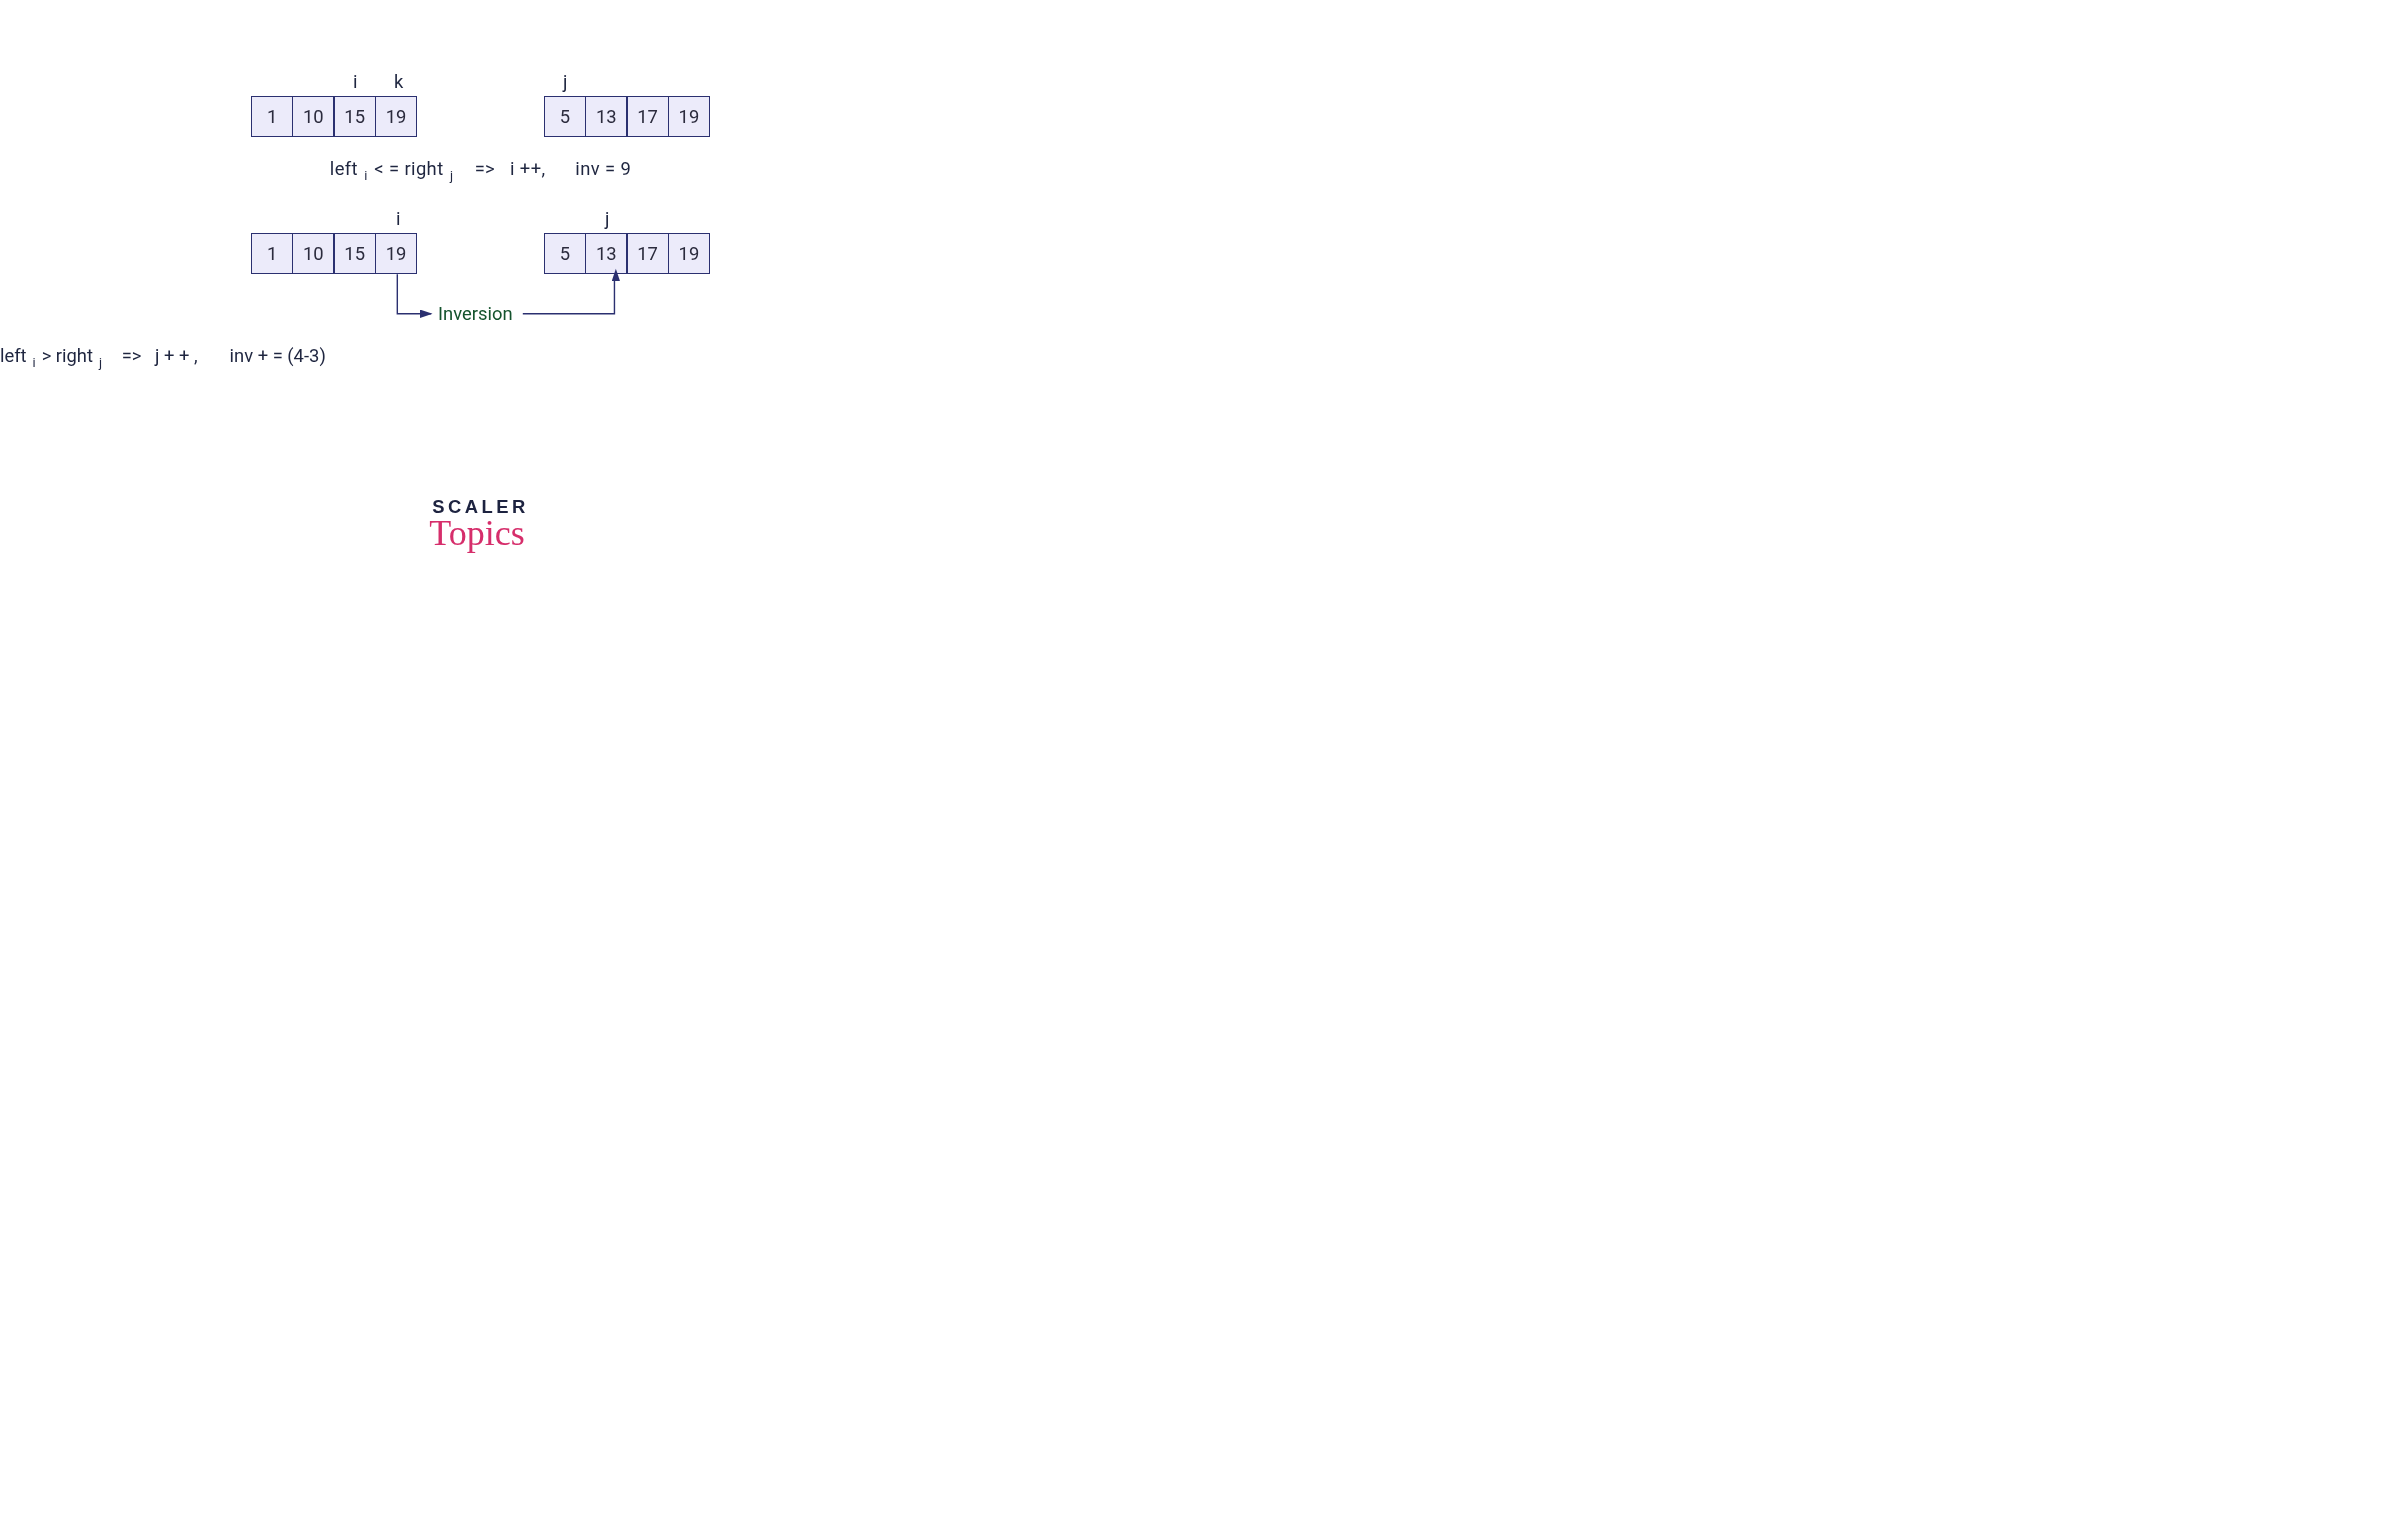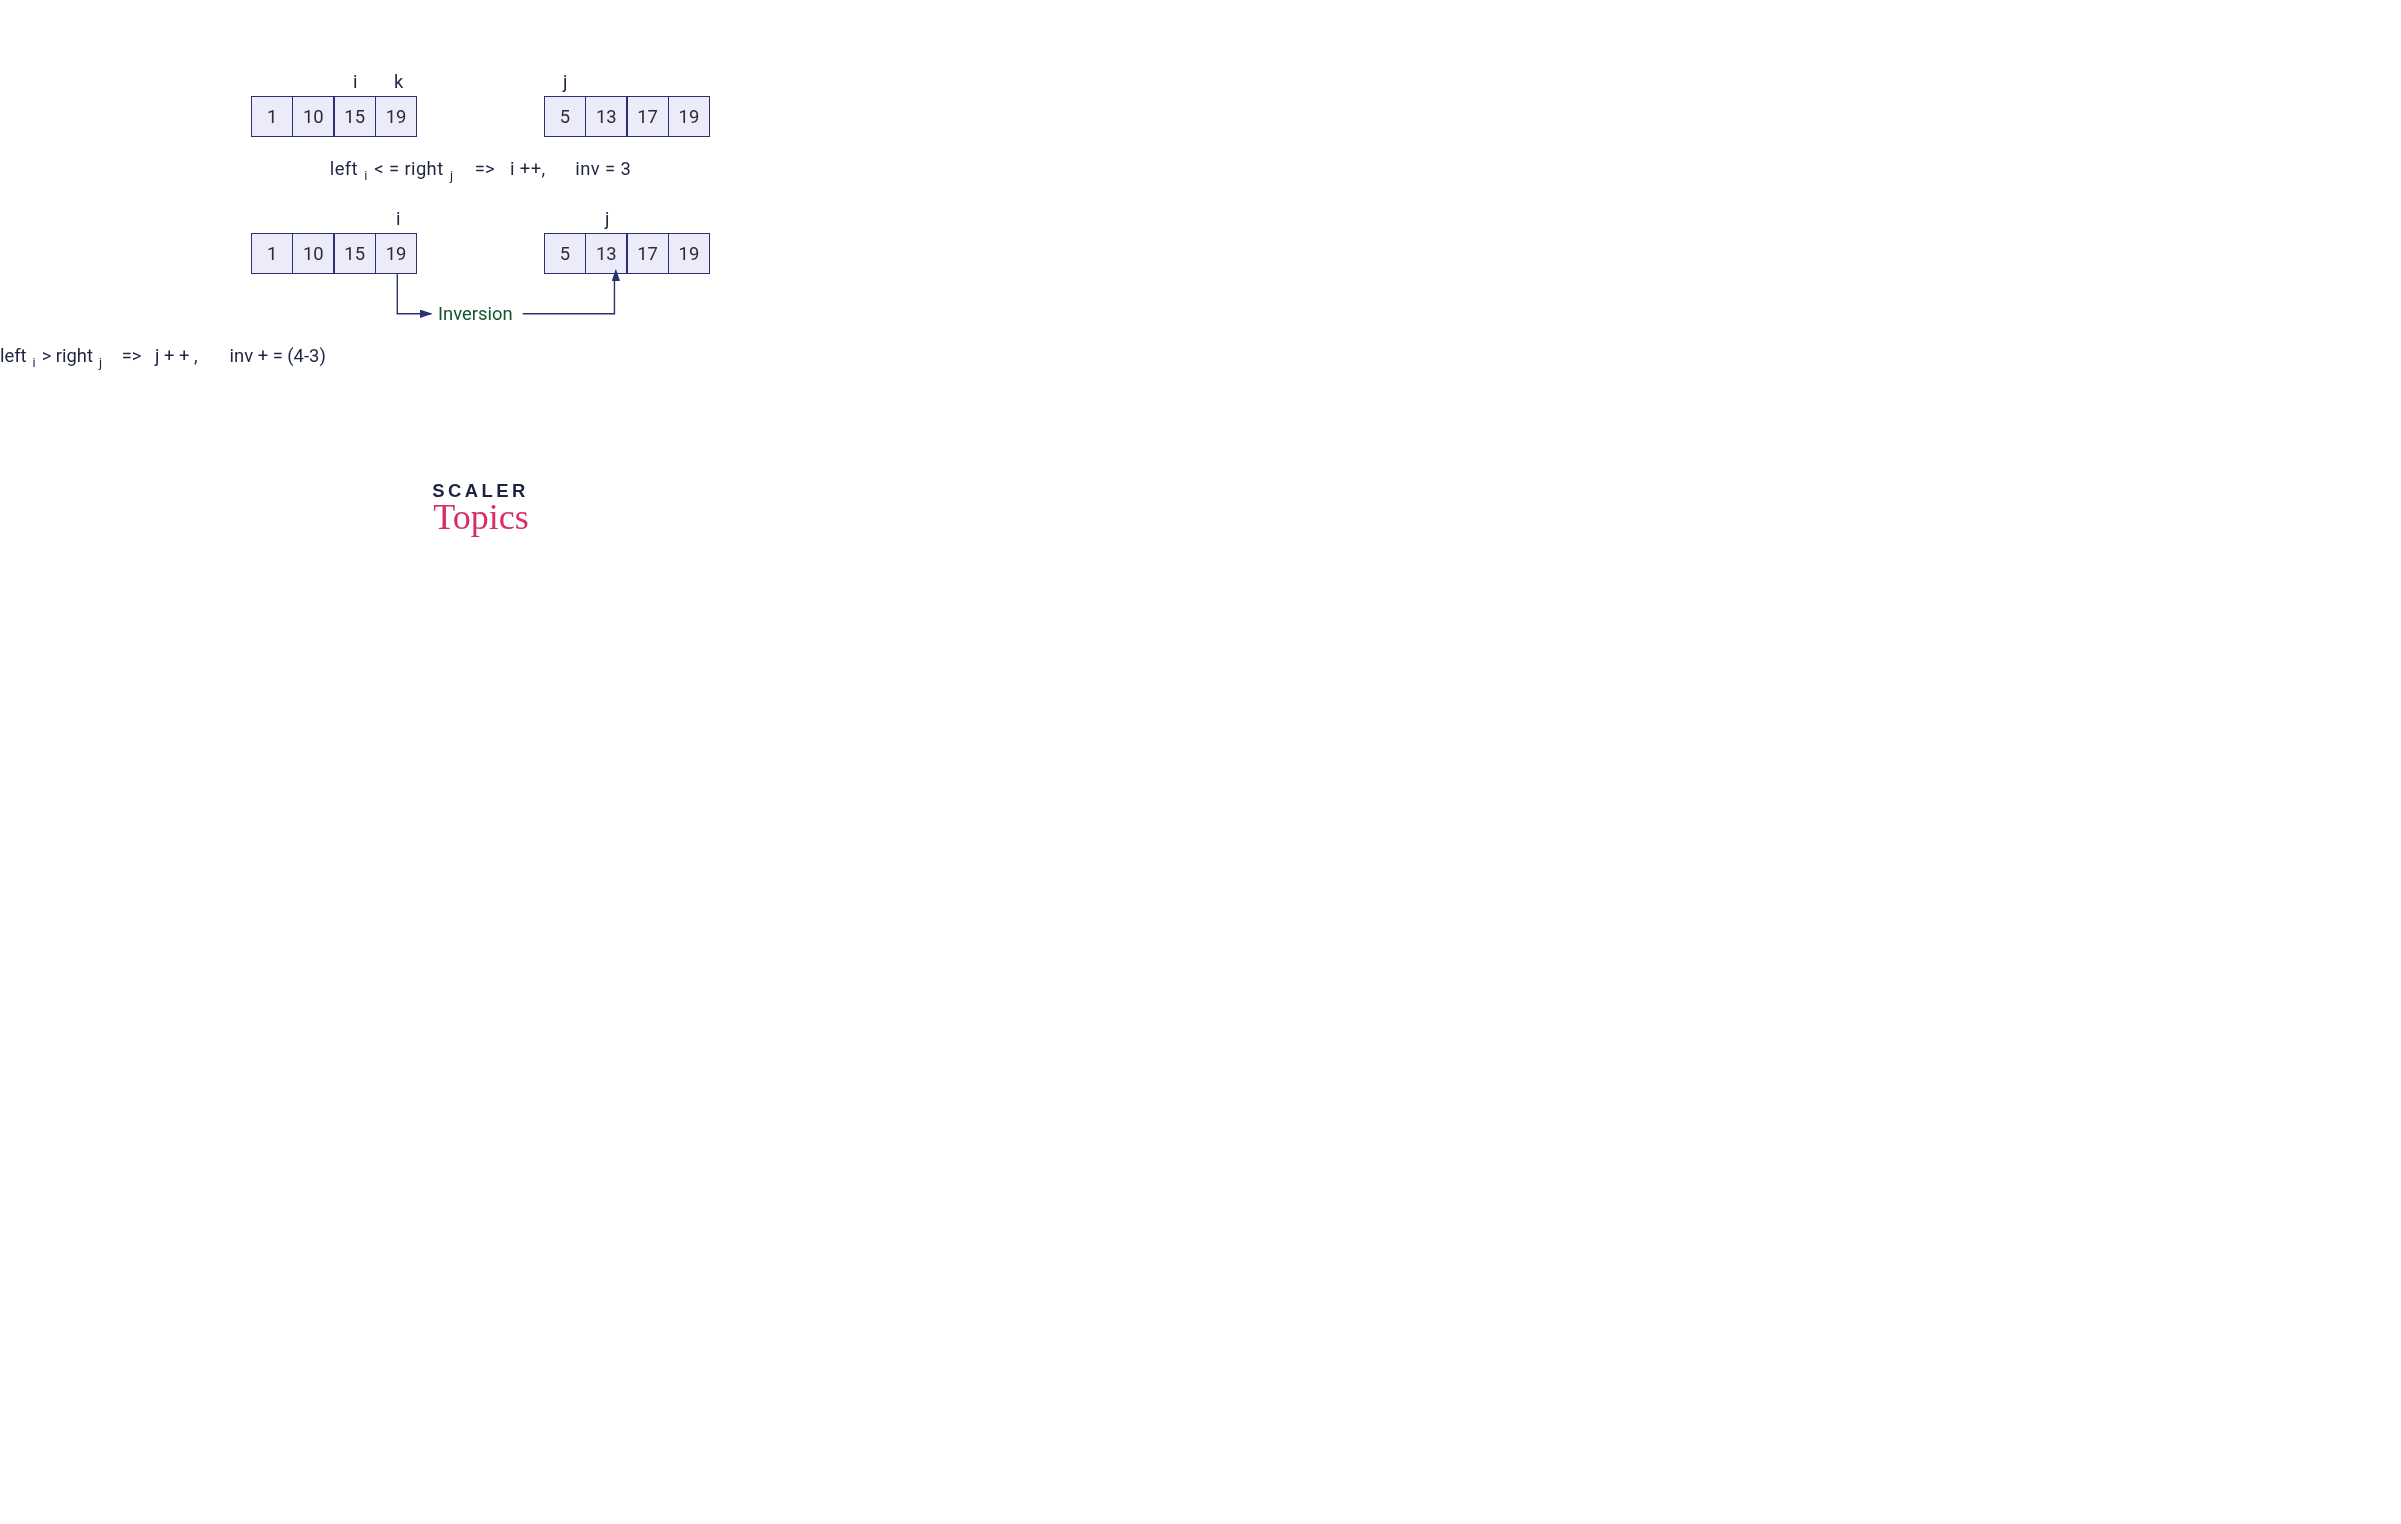--- a/index.html
+++ b/index.html
@@ -73,22 +73,22 @@
   .svg-overlay {
     position: absolute;
     left: 0;
     top: 0;
     pointer-events: none;
   }
   .logo {
     position: absolute;
     left: 50%;
     transform: translateX(-50%);
-    top: 480px;
-    text-align: right;
+    top: 496px;
+    text-align: center;
   }
   .logo-scaler {
     font-family: "Arial Black", sans-serif;
     font-weight: 900;
     font-size: 18.4px;
     letter-spacing: 3.5px;
     color: #1d2340;
   }
   .logo-topics {
     font-family: "Brush Script MT", cursive;
@@ -148,21 +148,21 @@
     <span>left</span>
     <span class="sub">i</span>
     <span>&lt; =</span>
     <span>right</span>
     <span class="sub">j</span>
     &nbsp;&nbsp;
     <span>=&gt;</span>
     &nbsp;
     <span>i ++,</span>
     &nbsp;&nbsp;&nbsp;&nbsp;
-    <span>inv = 3</span>
+    <span>inv = 9</span>
   </div>
 
   <div class="row2-wrap">
     <div class="row">
       <div class="array-block">
         <div class="pointer-row">
           <span class="ptr" style="left:145px">i</span>
         </div>
         <div class="cells">
           <div class="cell">1</div>

